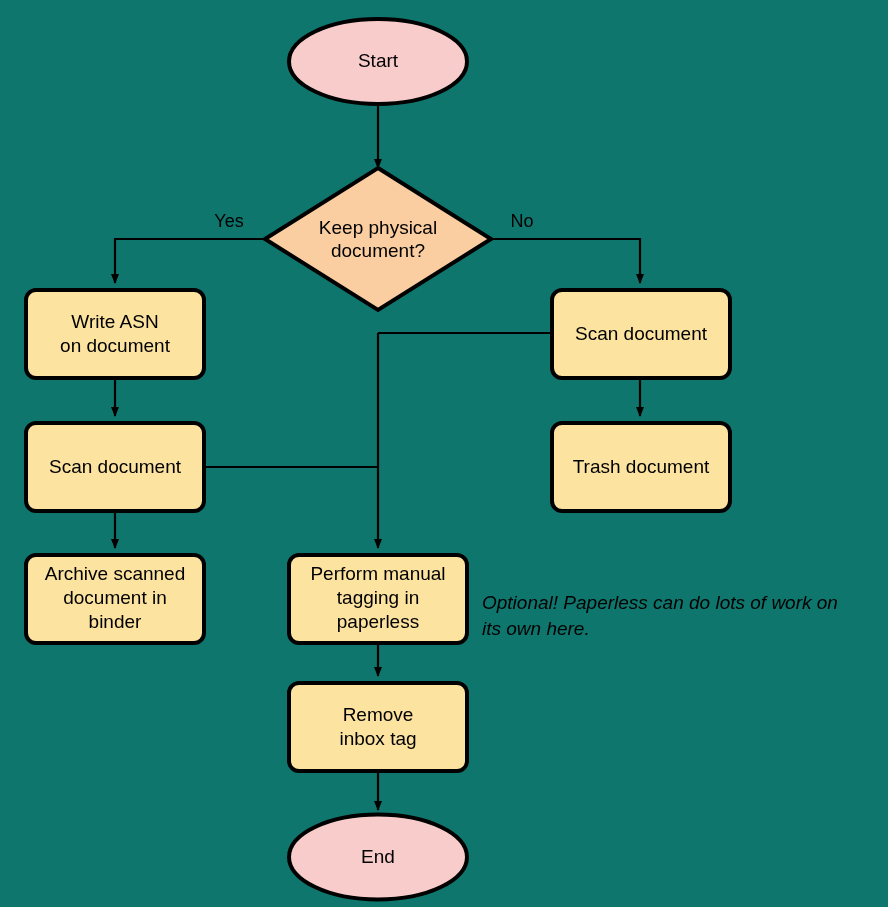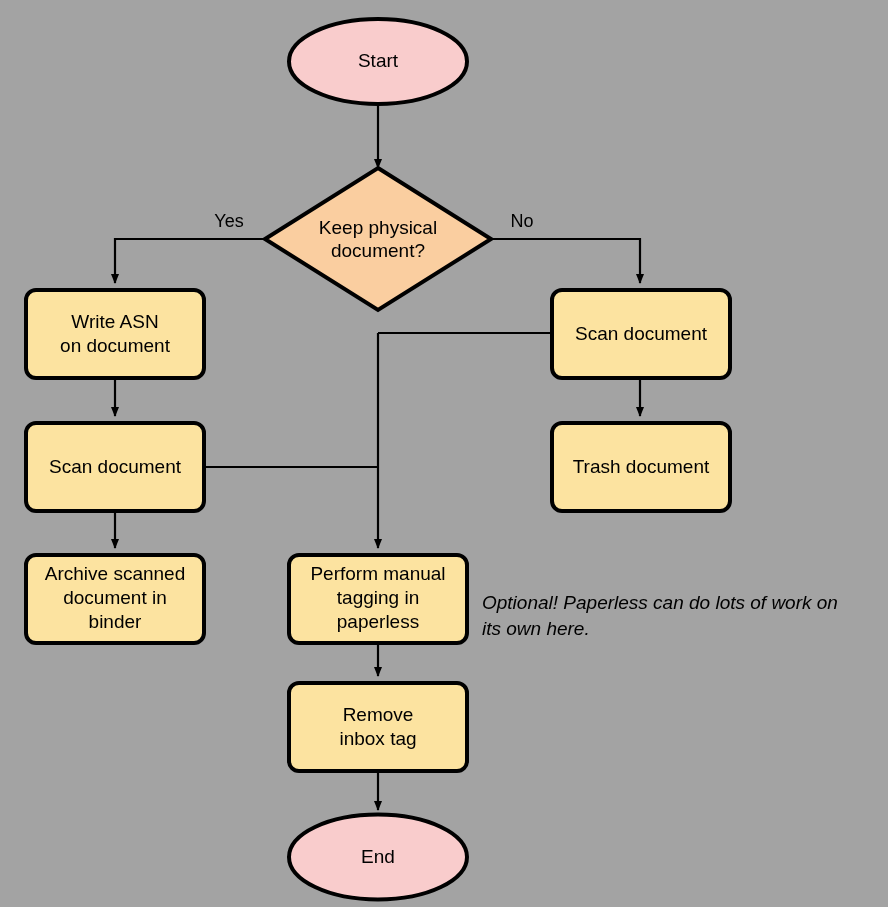--- a/index.html
+++ b/index.html
@@ -8,21 +8,21 @@
     padding: 0;
     background: #ffffff;
   }
   body {
     font-family: "Liberation Sans", sans-serif;
   }
   #flow-root {
     position: relative;
     width: 888px;
     height: 907px;
-    background: #a3a3a3;
+    background: #0f766e;
     overflow: hidden;
   }
   #flow-svg {
     position: absolute;
     left: 0;
     top: 0;
     width: 888px;
     height: 907px;
     display: block;
   }

